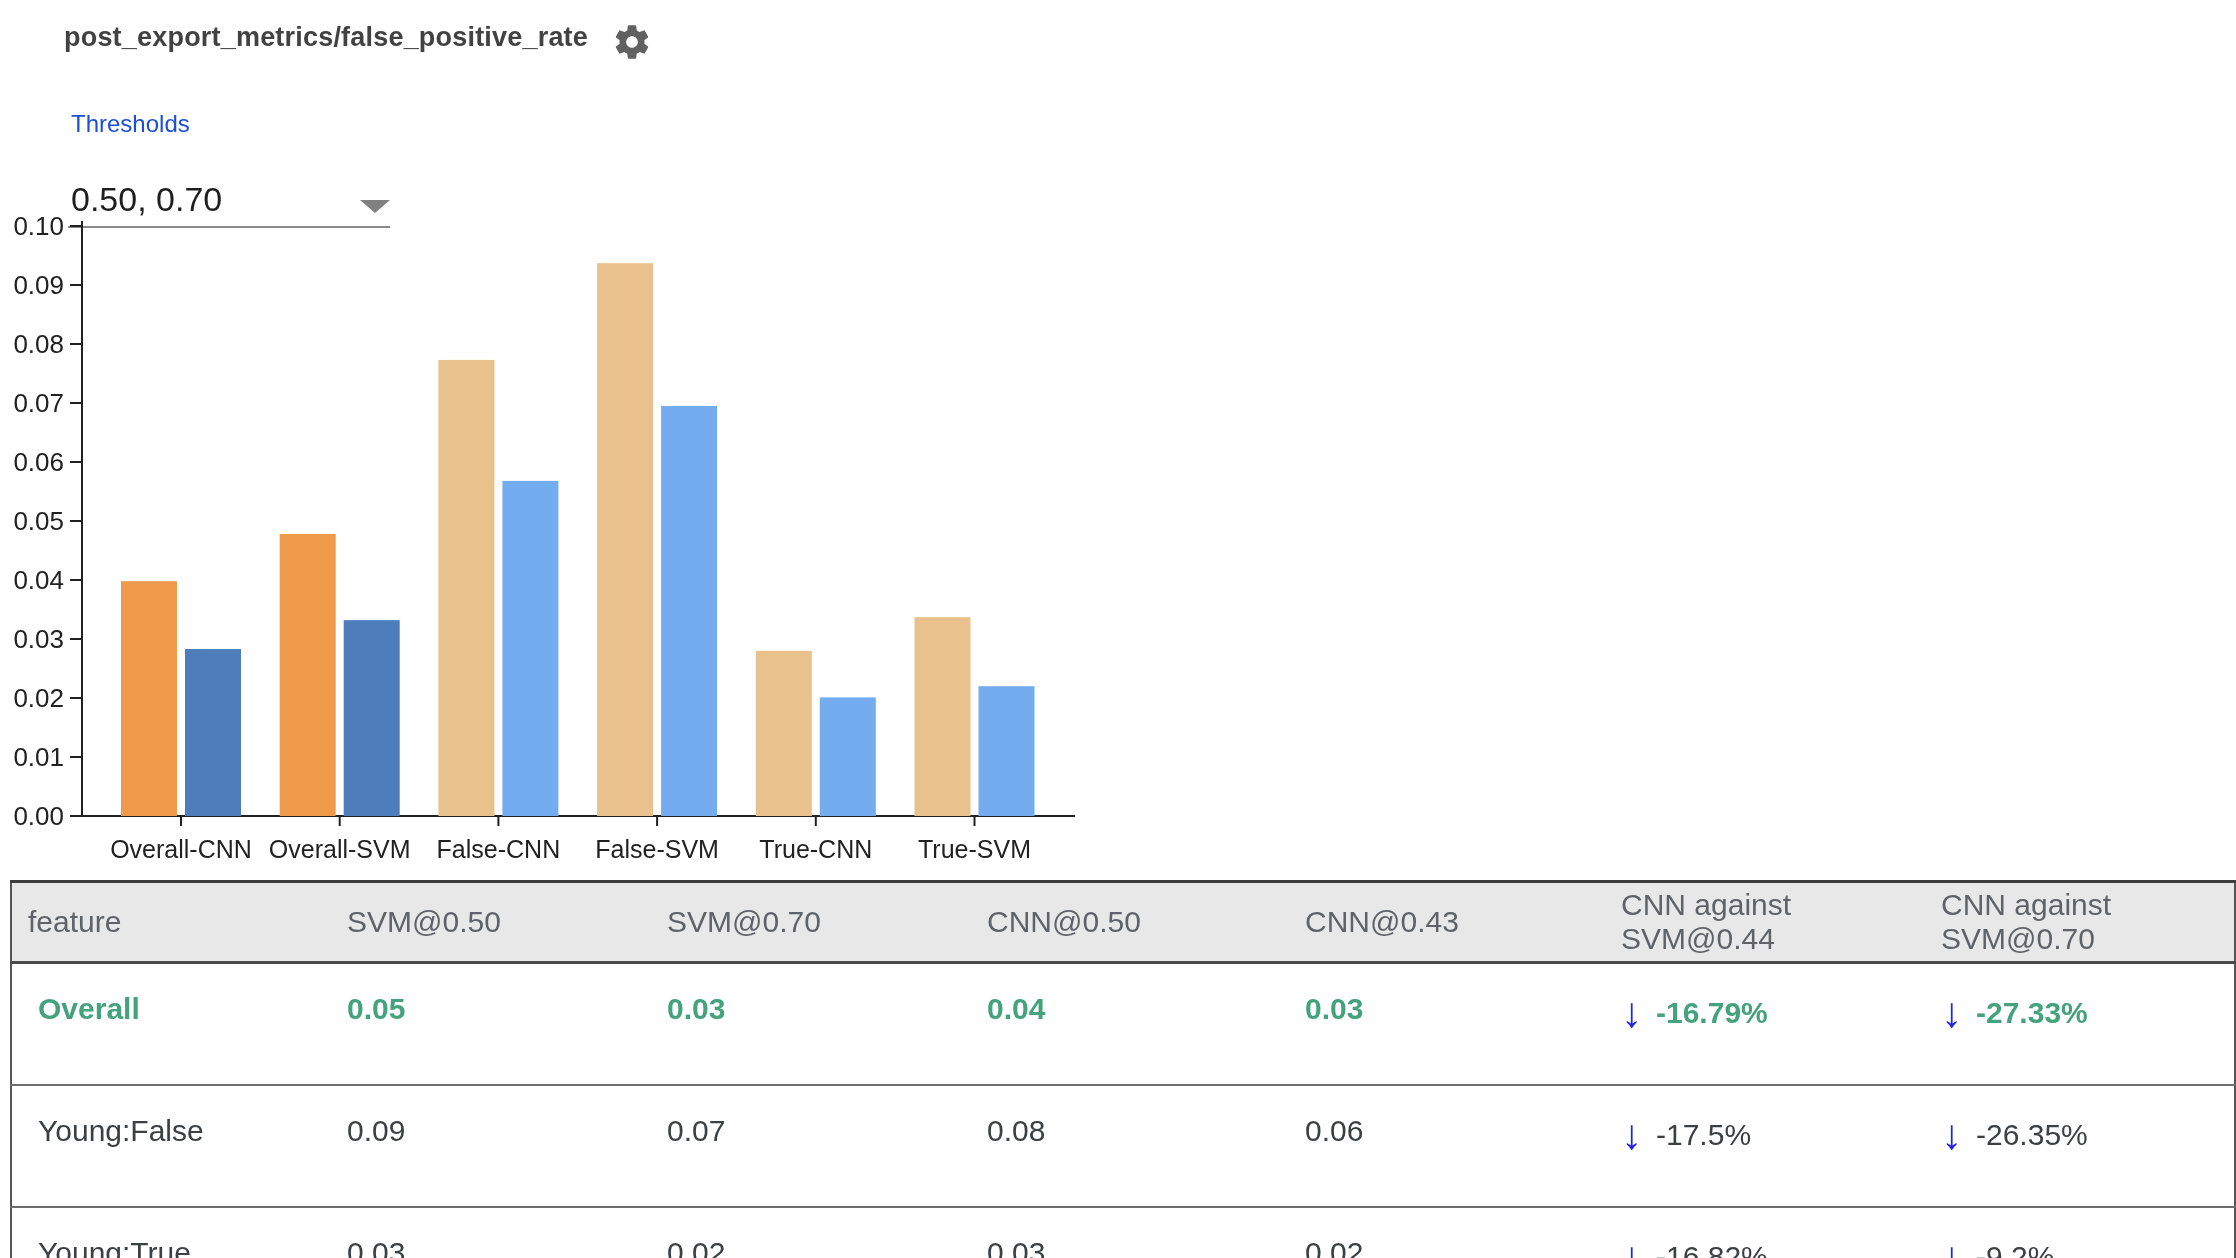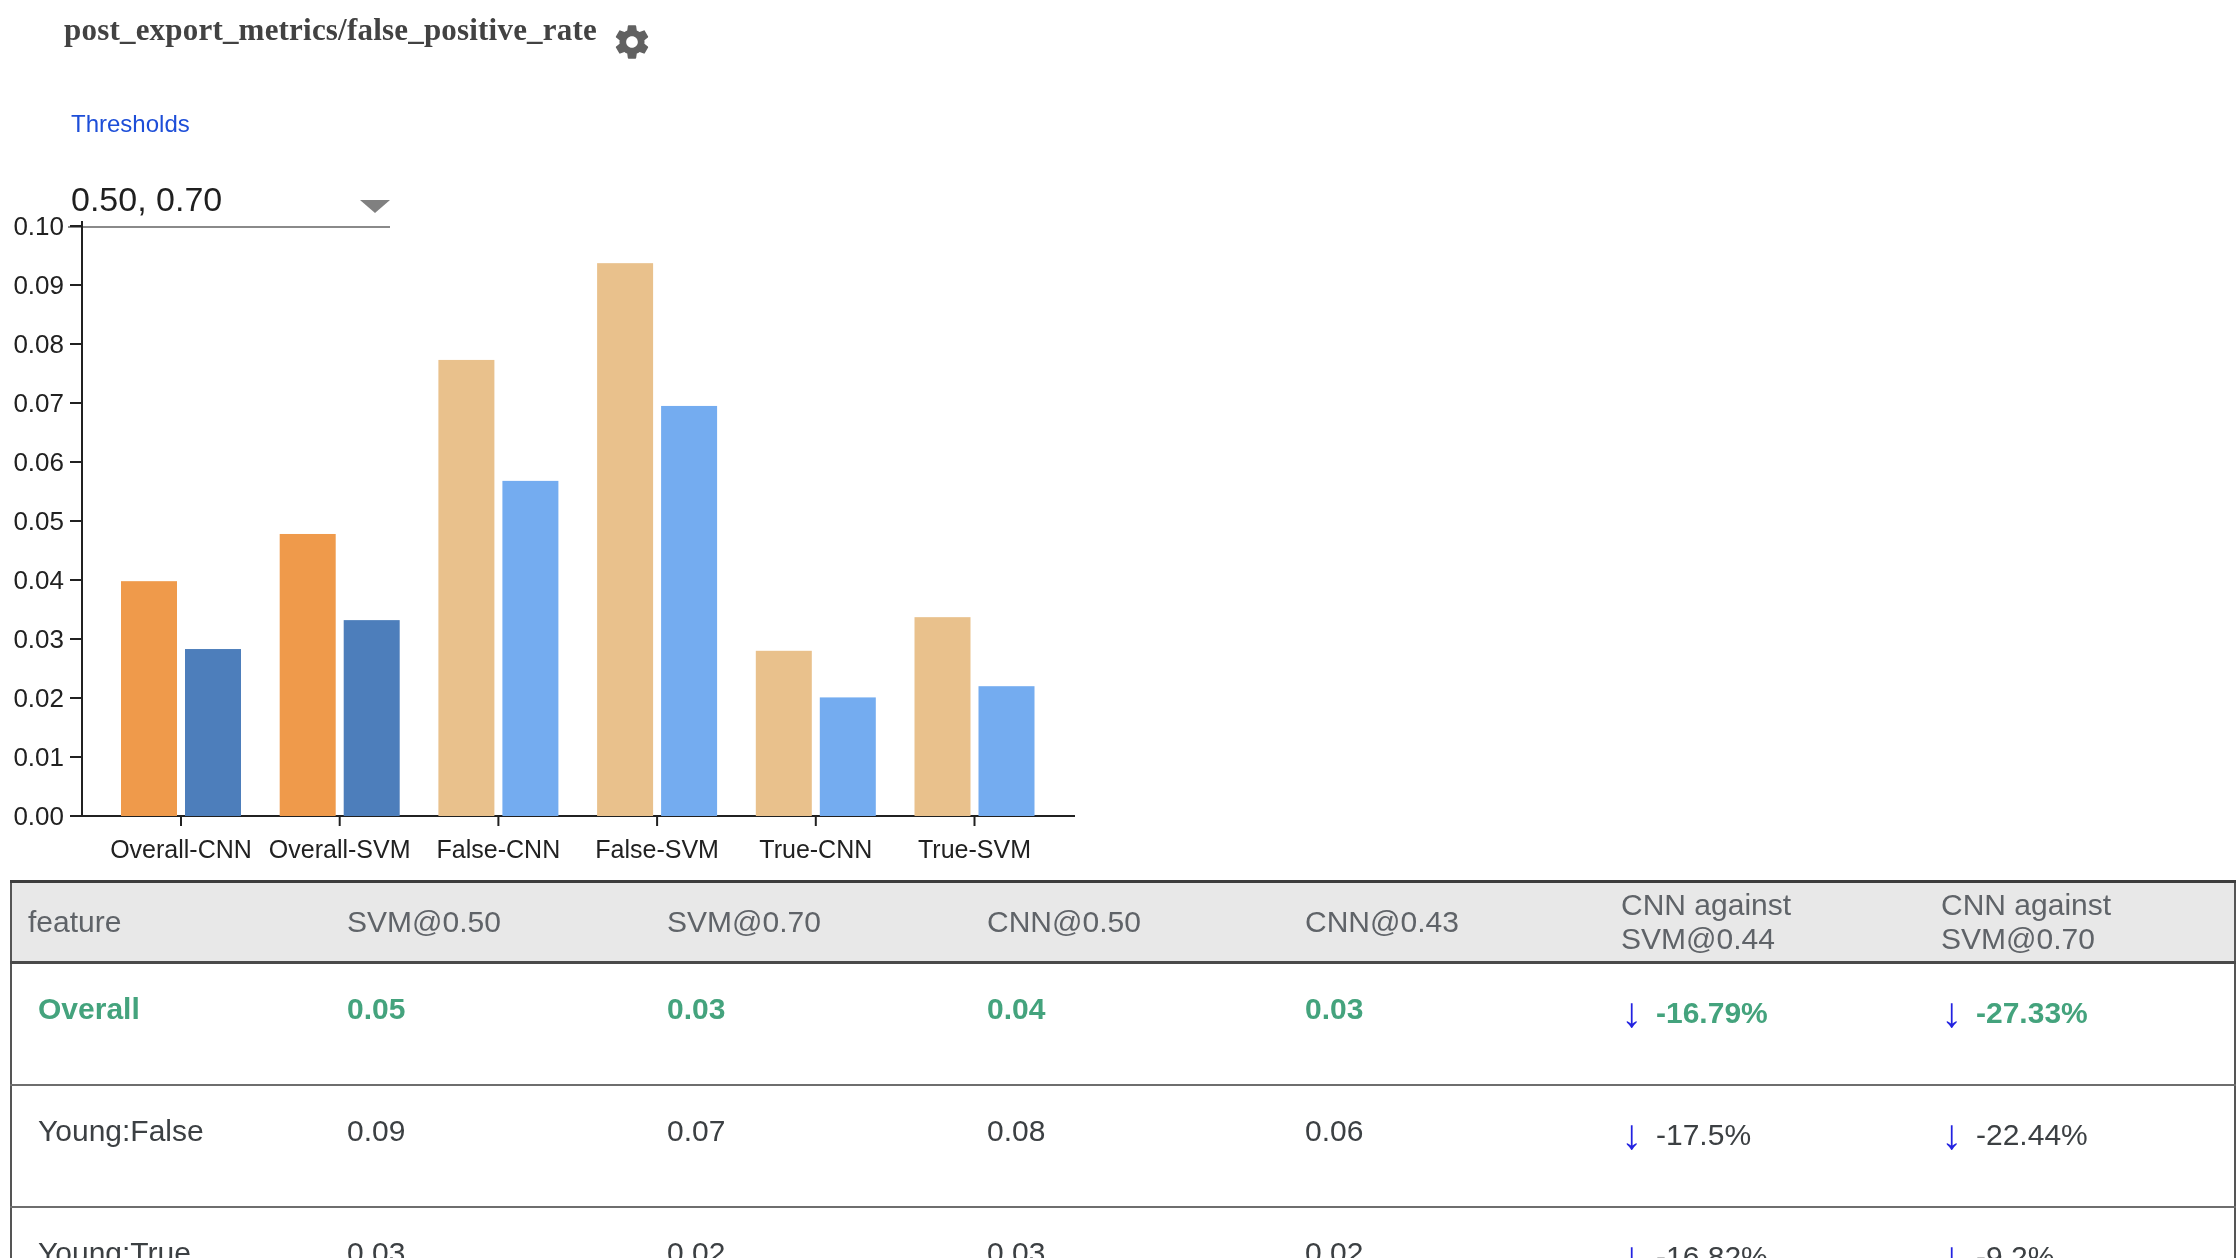--- a/index.html
+++ b/index.html
@@ -3,24 +3,23 @@
 <meta charset="utf-8">
 <style>
   html,body{margin:0;padding:0;background:#ffffff;}
   body{
     width:2236px;height:1258px;position:relative;overflow:hidden;
     font-family:"Liberation Sans","DejaVu Sans",sans-serif;
     color:var(--text-dark,#3c4043);
   }
   
   .page-title{
-    position:absolute;left:64px;top:12px;
-    font-size:31px;font-weight:700;color:var(--title-color,#424242);
+    position:absolute;left:64px;top:22px;
+    font-size:27px;font-weight:700;color:var(--title-color,#424242);
     letter-spacing:.2px;
-    font-family:Liberation Serif, serif;
   }
   .gear{position:absolute;left:612px;top:22px;width:40px;height:40px;cursor:pointer;}
   .gear svg{width:40px;height:40px;fill:#616161;}
   
   .thr-label{
     position:absolute;left:71px;top:110px;
     font-size:24px;color:#1d4ed8;
   }
   .thr-select{position:absolute;left:68px;top:138px;width:322px;height:50px;cursor:pointer;margin-top:40px;}
   .thr-value{
@@ -167,21 +166,21 @@
       <td><span class="arr">↓</span><span class="pct">-16.79%</span></td>
       <td><span class="arr">↓</span><span class="pct">-27.33%</span></td>
     </tr>
     <tr>
       <td class="feat">Young:False</td>
       <td>0.09</td>
       <td>0.07</td>
       <td>0.08</td>
       <td>0.06</td>
       <td><span class="arr">↓</span><span class="pct">-17.5%</span></td>
-      <td><span class="arr">↓</span><span class="pct">-22.44%</span></td>
+      <td><span class="arr">↓</span><span class="pct">-26.35%</span></td>
     </tr>
     <tr>
       <td class="feat">Young:True</td>
       <td>0.03</td>
       <td>0.02</td>
       <td>0.03</td>
       <td>0.02</td>
       <td><span class="arr">↓</span><span class="pct">-16.82%</span></td>
       <td><span class="arr">↓</span><span class="pct">-9.2%</span></td>
     </tr>

